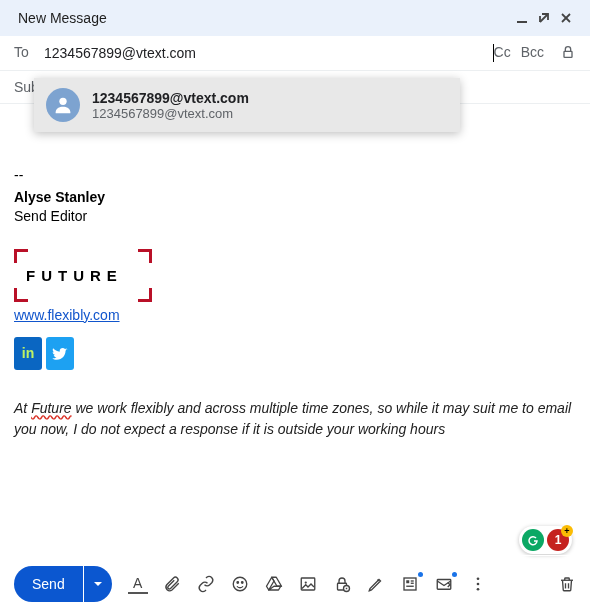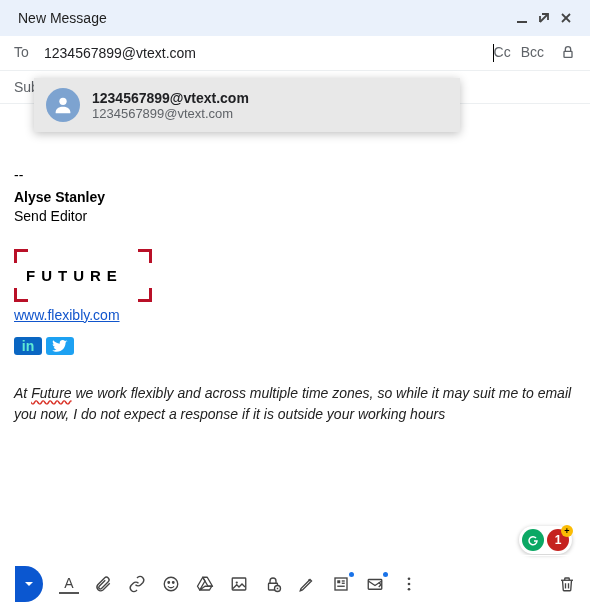--- a/index.html
+++ b/index.html
@@ -60,22 +60,22 @@
   .corner { width:14px; height:14px; }
   .ct-tl { border-top:3px solid #b91028; border-left:3px solid #b91028; }
   .ct-tr { border-top:3px solid #b91028; border-right:3px solid #b91028; }
   .ct-bl { border-bottom:3px solid #b91028; border-left:3px solid #b91028; }
   .ct-br { border-bottom:3px solid #b91028; border-right:3px solid #b91028; }
   .logo-text { letter-spacing:6px; font-weight:bold; font-size:15px; padding:2px 0 2px 12px;}
   .tagline { font-weight:bold; margin-top:26px; font-size:15px;}
   .link { color:#1155cc; text-decoration:underline; display:inline-block; margin-top:4px; font-size:14px;}
   .social { margin-top:12px; display:flex; gap:4px;}
   .social-btn {
-    width:28px; height:18px; border-radius:3px; background:#0a66c2;
-    display:flex; align-items:center; justify-content:center; color:#5eead4;
+    width:28px; height:33px; border-radius:3px; background:#0a66c2;
+    display:flex; align-items:center; justify-content:center; color:#bef264;
     font-weight:bold; font-size:14px; cursor:pointer;
   }
   .tw { background:#1da1f2; }
   .note { margin-top:28px; font-style:italic; color:#222; font-size:14px; line-height:1.5;}
   .wavy { text-decoration: underline wavy #d93025; }
   .badges { position:absolute; right:18px; bottom:58px; display:flex; background:#fff; border-radius:16px; box-shadow:0 1px 4px rgba(0,0,0,.25); padding:3px;}
   .badge-g {
     width:22px;height:22px;border-radius:50%;background:#0ba864;display:flex;align-items:center;justify-content:center;color:#fff;font-size:11px;position:relative;margin-right:3px;
   }
   .badge-r {
@@ -241,20 +241,21 @@
       </svg>
   </div>
   <div class="badge-r">
     <span>1</span>
     <span class="plus-dot">+</span>
   </div>
 </div>
 
 <div class="toolbar">
   <div class="send-split">
+    <button class="send-btn">Send</button>
     <button class="send-more">
       <svg width="10" height="10" viewBox="0 0 10 10" fill="#fff">
           <path d="M1 3 L5 7 L9 3 z"></path>
         </svg>
     </button>
   </div>
   <div class="tool-icons">
     <span class="ico A-btn">A</span>
     <span class="ico">
       <svg width="18" height="18" viewBox="0 0 24 24" fill="none" stroke="#444" stroke-width="1.8">

